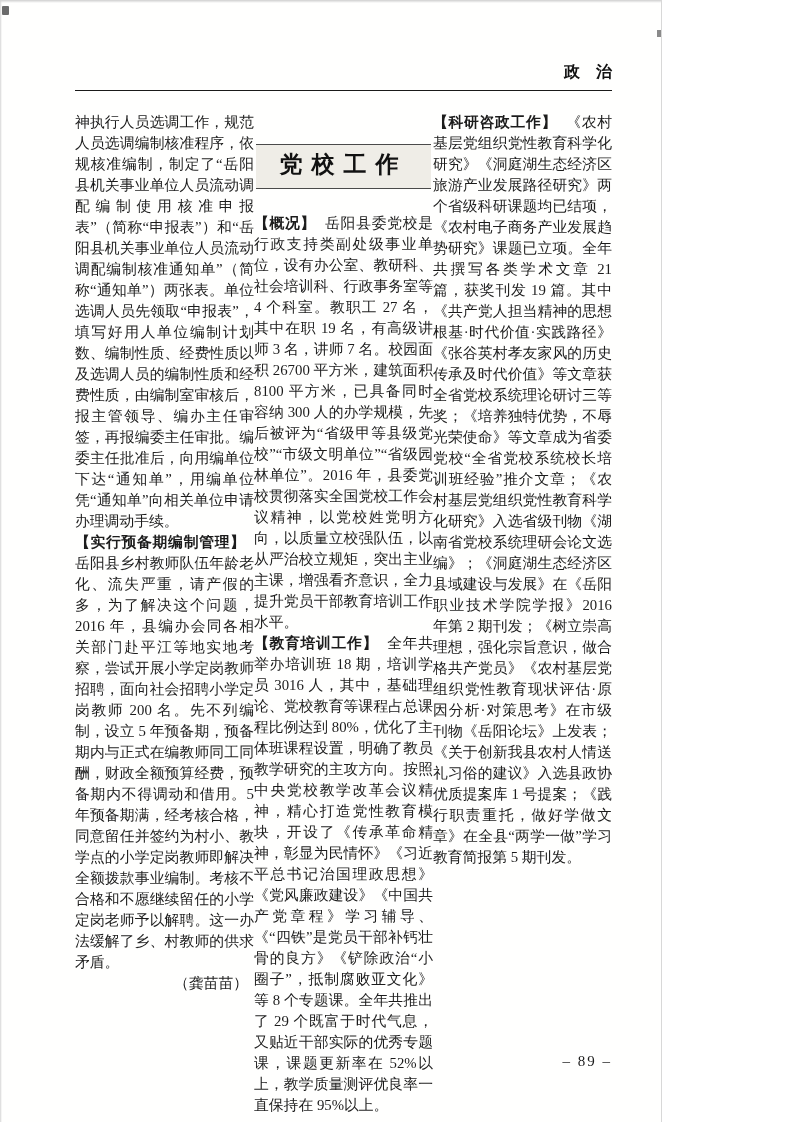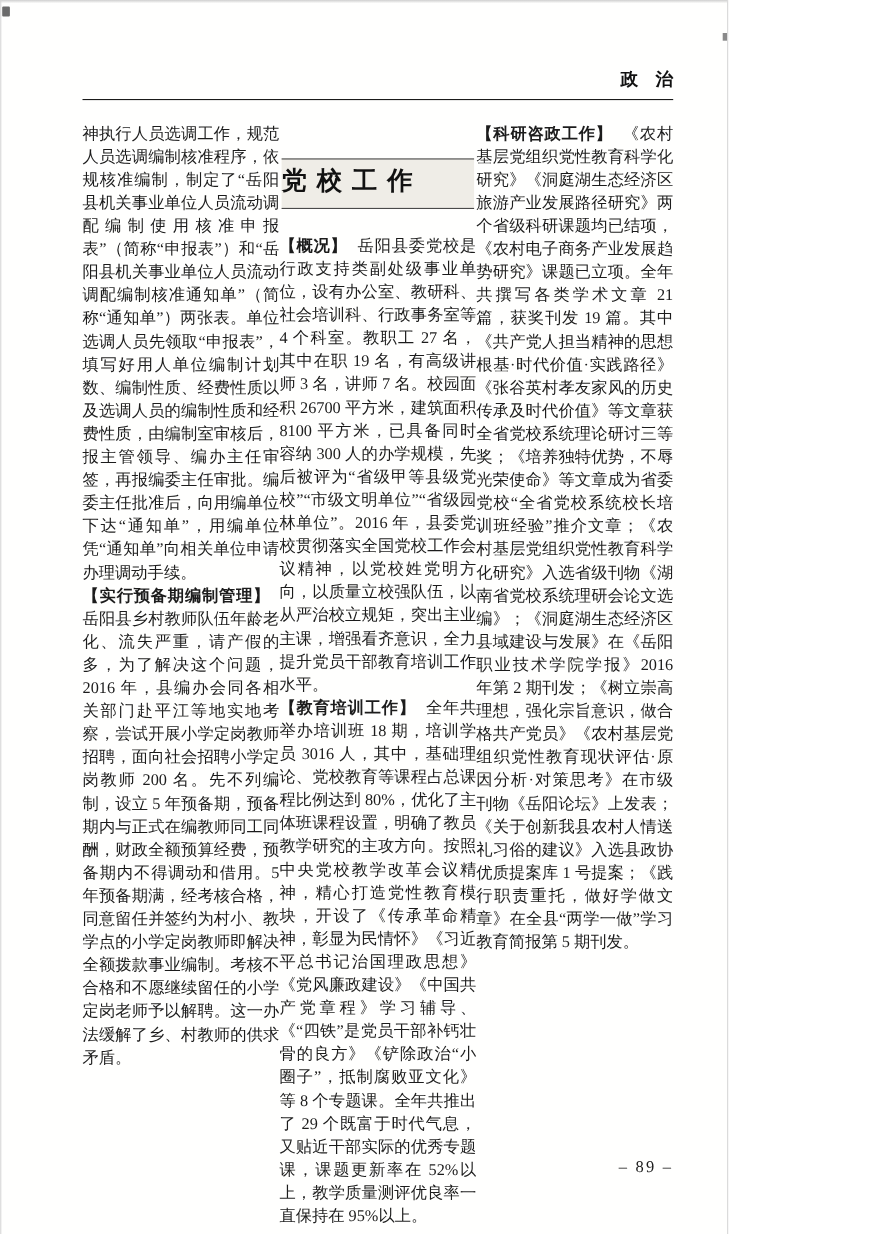--- a/index.html
+++ b/index.html
@@ -76,21 +76,21 @@
   .byline {
     text-align: right;
     margin-top: 8px;
     padding-right: 6px;
   }
   .section-title-box {
     margin: 32px 2px 24px 2px;
     background: #efede7;
     border-top: 1.2px solid #4a4a4a;
     border-bottom: 1.2px solid #4a4a4a;
-    text-align: left;
+    text-align: center;
     padding: 9px 0 10px 0;
   }
   .section-title {
     font-weight: bold;
     font-size: 23px;
     letter-spacing: 9px;
     text-indent: 9px; 
     color: #111;
   }
   .page-number {
@@ -118,20 +118,21 @@
 
   <div class="content">
 
     <div class="column">
       <p>神执行人员选调工作，规范人员选调编制核准程序，依规核准编制，制定了“岳阳县机关事业单位人员流动调配编制使用核准申报表”（简称“申报表”）和“岳阳县机关事业单位人员流动调配编制核准通知单”（简称“通知单”）两张表。单位选调人员先领取“申报表”，填写好用人单位编制计划数、编制性质、经费性质以及选调人员的编制性质和经费性质，由编制室审核后，报主管领导、编办主任审签，再报编委主任审批。编委主任批准后，向用编单位下达“通知单”，用编单位凭“通知单”向相关单位申请办理调动手续。</p>
 
       <p class="entry">
         <span class="entry-heading">【实行预备期编制管理】</span><span>岳阳县乡村教师队伍年龄老化、流失严重，请产假的多，为了解决这个问题，2016 年，县编办会同各相关部门赴平江等地实地考察，尝试开展小学定岗教师招聘，面向社会招聘小学定岗教师 200 名。先不列编制，设立 5 年预备期，预备期内与正式在编教师同工同酬，财政全额预算经费，预备期内不得调动和借用。5 年预备期满，经考核合格，同意留任并签约为村小、教学点的小学定岗教师即解决全额拨款事业编制。考核不合格和不愿继续留任的小学定岗老师予以解聘。这一办法缓解了乡、村教师的供求矛盾。</span>
       </p>
 
+      <p class="byline">（龚苗苗）</p>
     </div>
 
     <div class="column">
       <div class="section-title-box">
         <span class="section-title">党校工作</span>
       </div>
 
       <p class="entry" style="margin-top:0">
         <span class="entry-heading">【概况】</span><span>岳阳县委党校是行政支持类副处级事业单位，设有办公室、教研科、社会培训科、行政事务室等 4 个科室。教职工 27 名，其中在职 19 名，有高级讲师 3 名，讲师 7 名。校园面积 26700 平方米，建筑面积 8100 平方米，已具备同时容纳 300 人的办学规模，先后被评为“省级甲等县级党校”“市级文明单位”“省级园林单位”。2016 年，县委党校贯彻落实全国党校工作会议精神，以党校姓党明方向，以质量立校强队伍，以从严治校立规矩，突出主业主课，增强看齐意识，全力提升党员干部教育培训工作水平。</span>
       </p>

